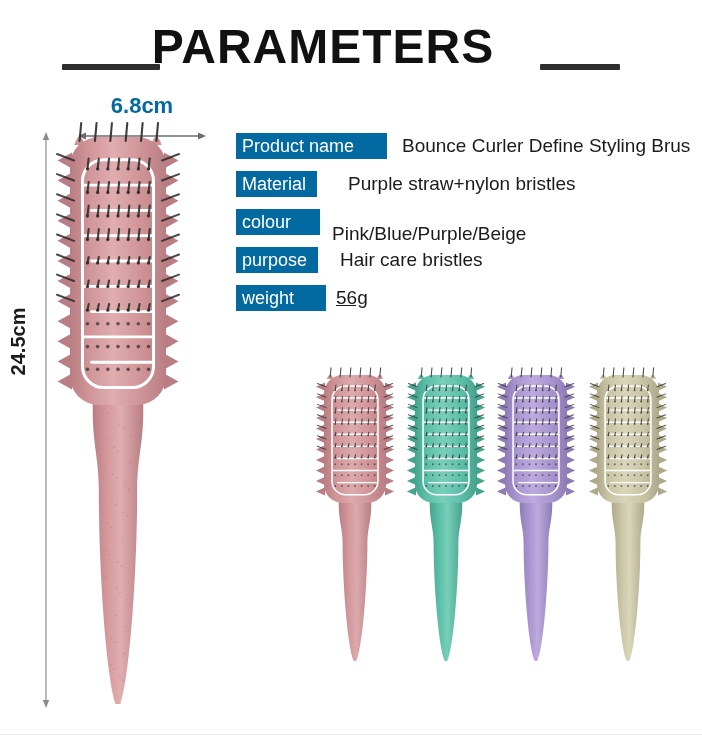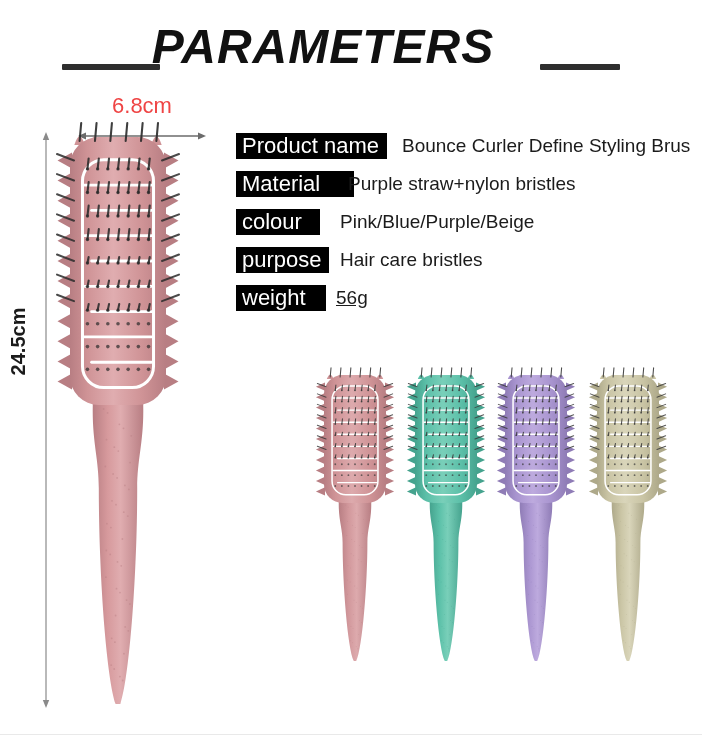--- a/index.html
+++ b/index.html
@@ -10,44 +10,43 @@
     overflow:hidden;position:relative;
   }
   #page{position:absolute;inset:0;overflow:hidden;}
 
   
   .title-row{position:absolute;left:0;top:18px;width:702px;height:62px;}
   .title-text{
     position:absolute;left:0;top:0;width:646px;text-align:center;
     font-size:48px;font-weight:700;color:#111;letter-spacing:1px;
     line-height:58px;
-    font-style:italic;
   }
   .dash{position:absolute;top:46px;height:6px;background:#2e2e2e;border-radius:1px;}
   .dash.left{left:62px;width:98px;}
   .dash.right{left:540px;width:80px;}
 
   
   .spec{position:absolute;left:236px;top:131px;width:470px;}
   .spec-row{position:relative;height:38px;}
   .chip{
     position:absolute;left:0;top:2px;height:26px;
-    background:#000000;color:#fff;
-    font-size:22px;line-height:26px;
+    background:#0369a1;color:#fff;
+    font-size:18px;line-height:26px;
     padding:0 6px;white-space:nowrap;
     box-sizing:border-box;
   }
   .spec-val{
     position:absolute;top:2px;height:26px;line-height:26px;
     font-size:19px;color:#1b1b1b;white-space:nowrap;
   }
 
   
   .wlabel{position:absolute;left:72px;top:93px;width:140px;text-align:center;
-    font-size:22px;font-weight:400;color:#ef4444;}
+    font-size:22px;font-weight:700;color:#0369a1;}
   .warrow{position:absolute;left:78px;top:127px;width:128px;height:10px;}
 
   
   .harrow{position:absolute;left:41px;top:132px;width:10px;height:576px;}
   .hlabel{
     position:absolute;left:-22px;top:330px;width:80px;
     text-align:center;font-size:20px;font-weight:700;color:#1b1b1b;
     transform:rotate(-90deg);transform-origin:50% 50%;
     letter-spacing:0px;
   }
@@ -87,29 +86,29 @@
     </svg>
   </div>
   <div class="hlabel">24.5cm</div>
 
   <div class="spec">
     <div class="spec-row">
       <div class="chip" style="width: 151px;">Product name</div>
       <div class="spec-val" style="left: 166px;">Bounce Curler Define Styling Brus</div>
     </div>
     <div class="spec-row">
-      <div class="chip" style="width: 118px;">Material</div>
+      <div class="chip" style="width: 81px;">Material</div>
       <div class="spec-val" style="left: 112px;">Purple straw+nylon bristles</div>
     </div>
     <div class="spec-row">
       <div class="chip" style="width: 84px;">colour</div>
-      <div class="spec-val" style="left: 104px;">Pink/Blue/Purple/Beige</div>
+      <div class="spec-val" style="left: 96px; margin-top: 12px;">Pink/Blue/Purple/Beige</div>
     </div>
     <div class="spec-row">
-      <div class="chip" style="width: 93px;">purpose</div>
+      <div class="chip" style="width: 82px;">purpose</div>
       <div class="spec-val" style="left: 104px;">Hair care bristles</div>
     </div>
     <div class="spec-row">
       <div class="chip" style="width: 90px;">weight</div>
       <div class="spec-val" style="left: 100px; text-decoration: underline;">56g</div>
     </div>
   </div>
 
   <div class="brush" id="brush-main" style="left:58px;top:133px;">
       <svg width="120" height="575" viewBox="0 0 120 575">

